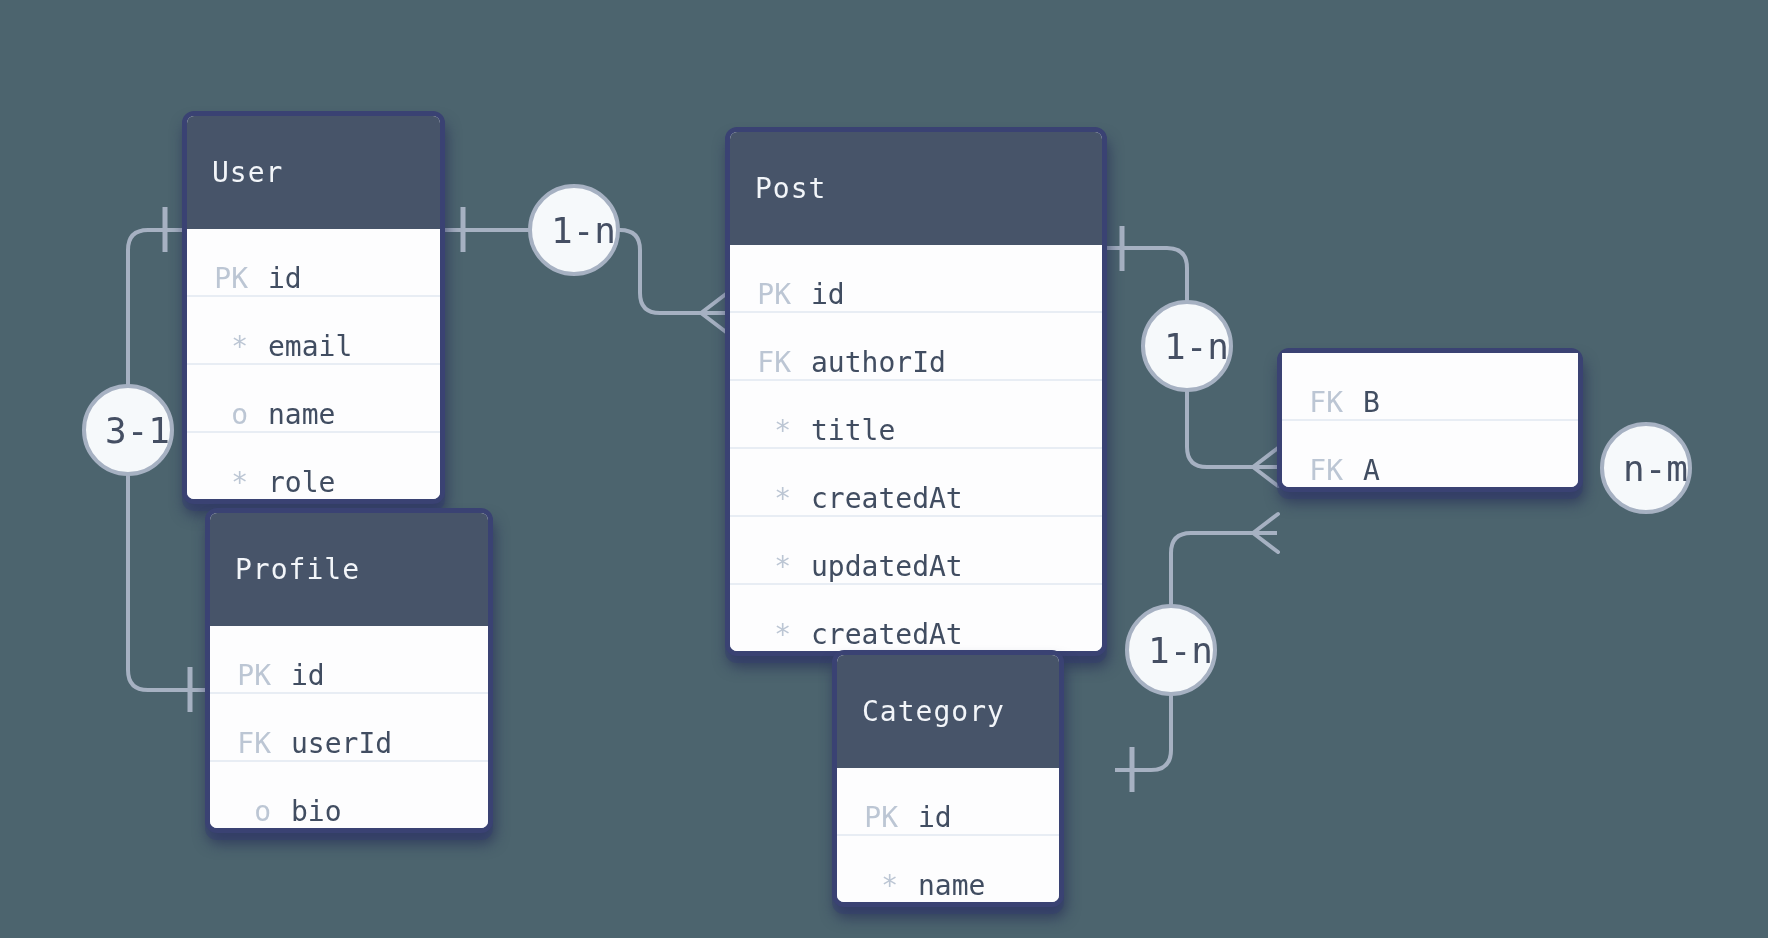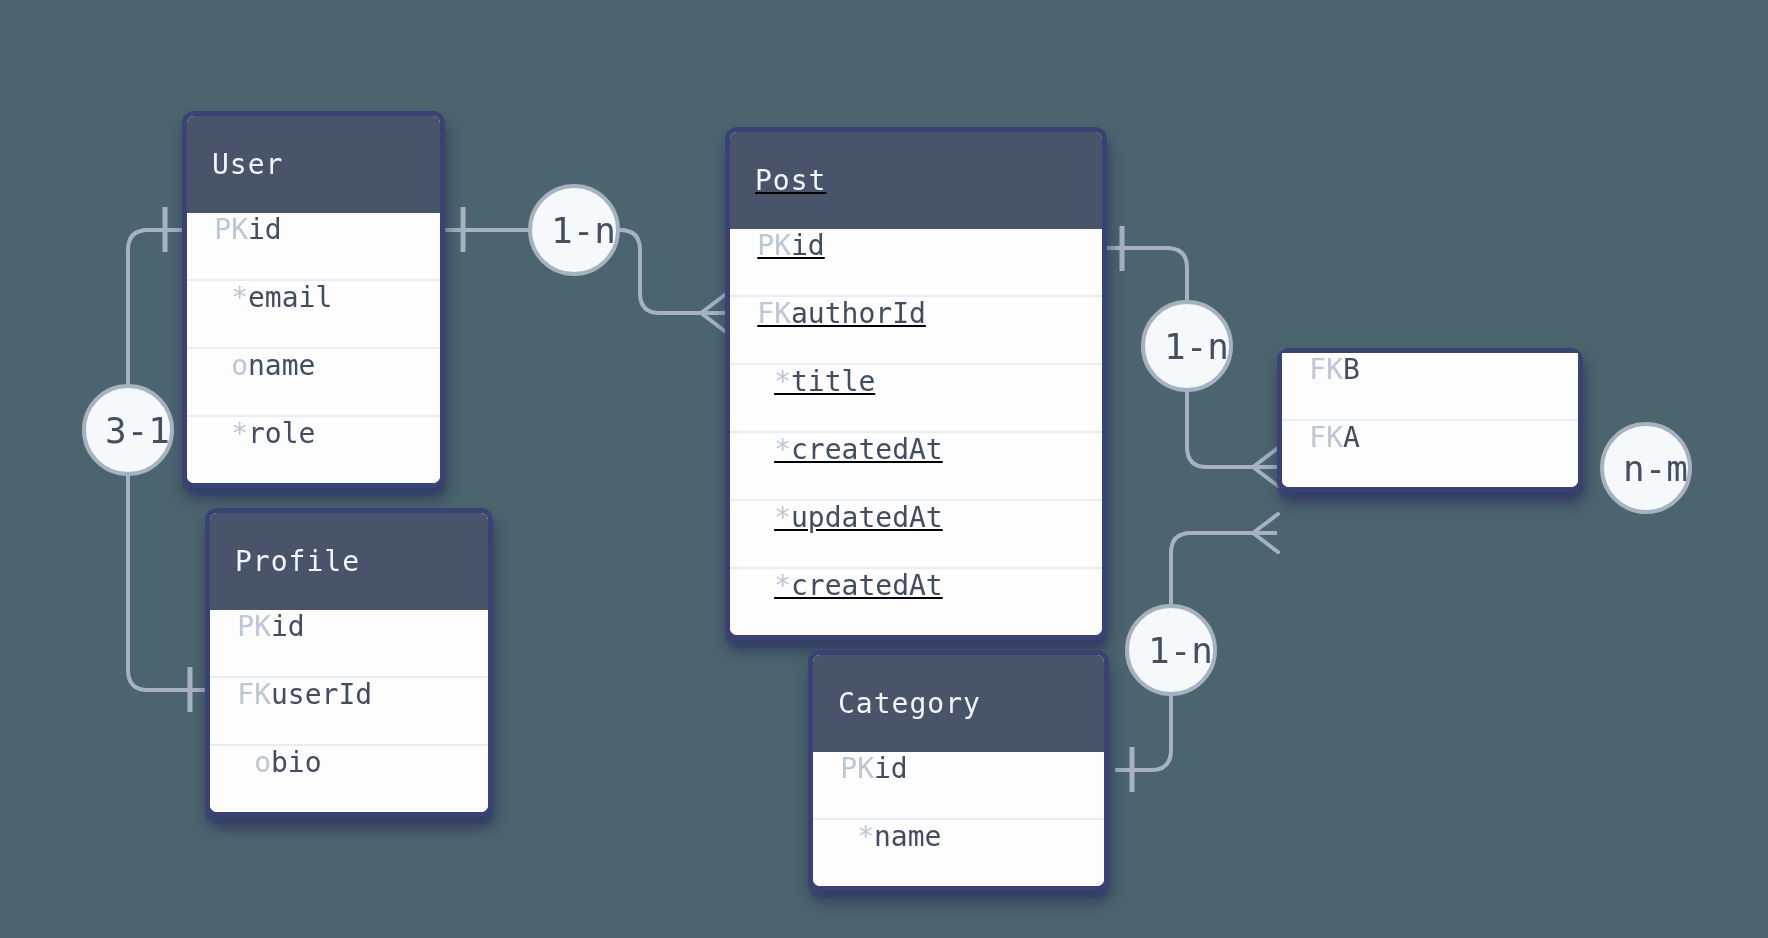--- a/index.html
+++ b/index.html
@@ -41,38 +41,38 @@
     border: 5px solid var(--border);
     border-radius: 12px;
     box-shadow: 0 7px 0 rgba(53, 61, 112, 0.45), 2px 11px 14px rgba(36, 42, 84, 0.65);
   }
   .entity-header {
     height: 81px;
     background: var(--header-bg);
     color: var(--header-text);
     display: flex;
     align-items: center;
-    padding: 8px 25px;
+    padding: 16px 25px;
     font-size: 28px;
     letter-spacing: 1px;
     border-radius: 7px 7px 0 0;
   }
   .entity-rows { border-radius: 0 0 7px 7px; overflow: hidden; }
   .field-row {
     height: 66px;
     display: flex;
-    align-items: flex-start;
+    align-items: flex-end;
     padding: 0 0 0 25px;
     border-top: 2px solid var(--row-divider);
     font-size: 28px;
     background: var(--row-bg);
   }
   .entity-rows .field-row:first-child { border-top: none; }
   .field-key { flex: none; width: 36px; text-align: right; color: var(--key-text); }
-  .field-name { color: var(--field-text); white-space: nowrap; }
+  .field-name { margin-left: 20px; color: var(--field-text); white-space: nowrap; }
   .badge {
     position: absolute;
     box-sizing: border-box;
     width: 92px;
     height: 92px;
     border-radius: 50%;
     background: var(--badge-bg);
     border: 4px solid var(--line);
     display: flex;
     align-items: center;
@@ -146,21 +146,21 @@
         <span class="field-key">FK</span>
         <span class="field-name">userId</span>
       </div>
       <div class="field-row">
         <span class="field-key">o</span>
         <span class="field-name">bio</span>
       </div>
     </div>
   </div>
 
-  <div class="entity" style="left:725px; top:127px; width:382px;text-decoration:underline;">
+  <div class="entity" style="left:725px; top:127px; width:382px;">
     <div class="entity-header">Post</div>
     <div class="entity-rows">
       <div class="field-row">
         <span class="field-key">PK</span>
         <span class="field-name">id</span>
       </div>
       <div class="field-row">
         <span class="field-key">FK</span>
         <span class="field-name">authorId</span>
       </div>
@@ -176,21 +176,21 @@
         <span class="field-key">*</span>
         <span class="field-name">updatedAt</span>
       </div>
       <div class="field-row">
         <span class="field-key">*</span>
         <span class="field-name">createdAt</span>
       </div>
     </div>
   </div>
 
-  <div class="entity" style="left:808px; top:650px; width:301px;">
+  <div class="entity" style="left:832px; top:650px; width:232px;">
     <div class="entity-header">Category</div>
     <div class="entity-rows">
       <div class="field-row">
         <span class="field-key">PK</span>
         <span class="field-name">id</span>
       </div>
       <div class="field-row">
         <span class="field-key">*</span>
         <span class="field-name">name</span>
       </div>

